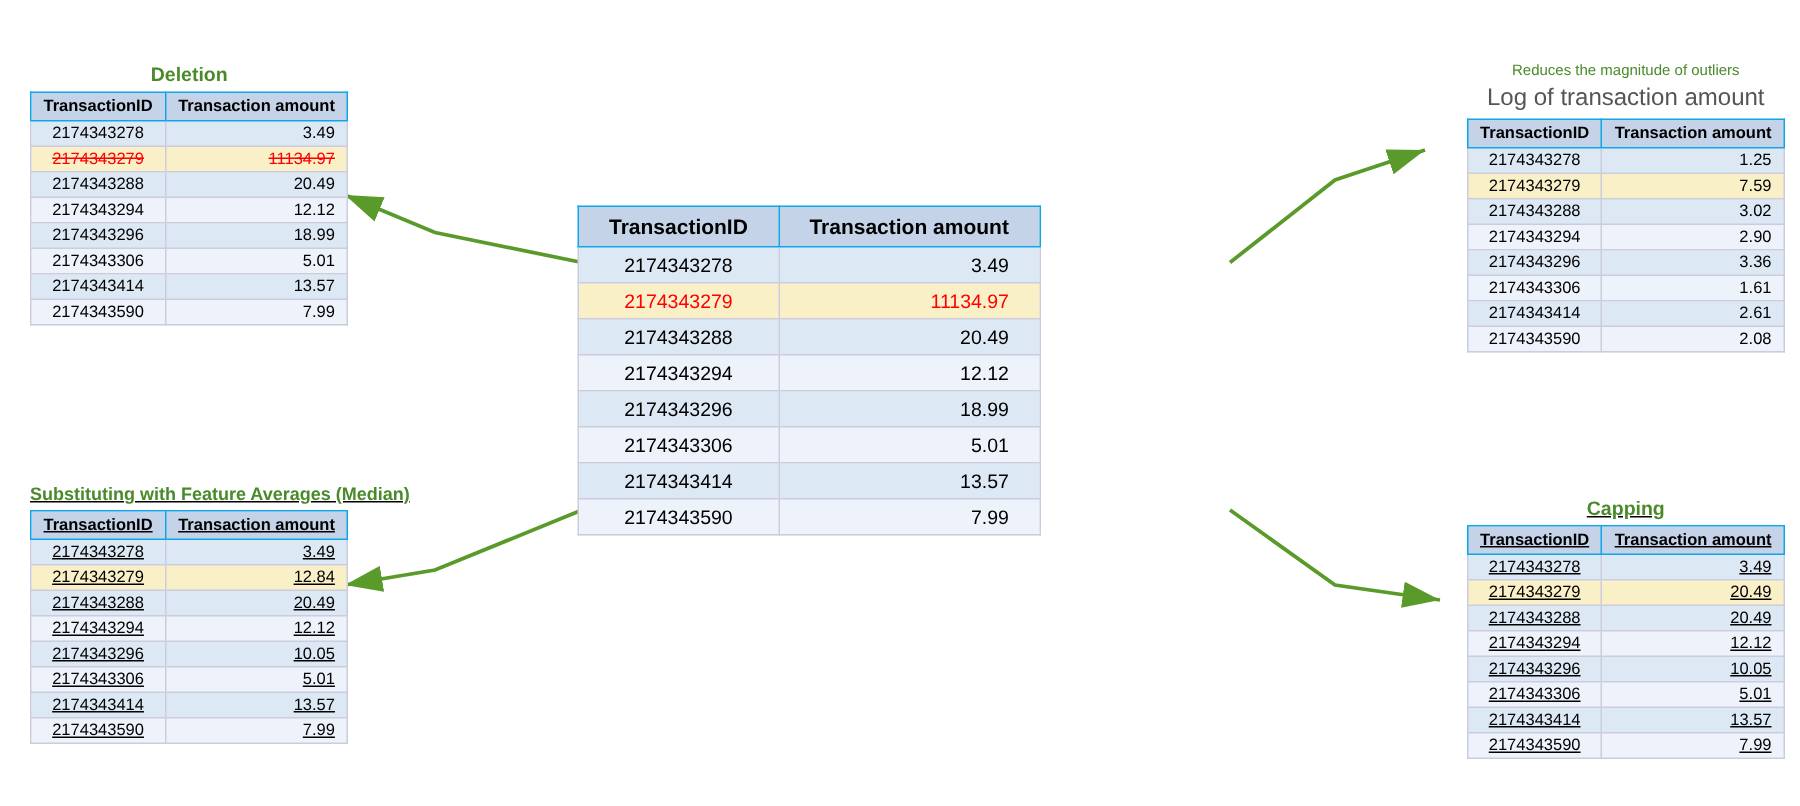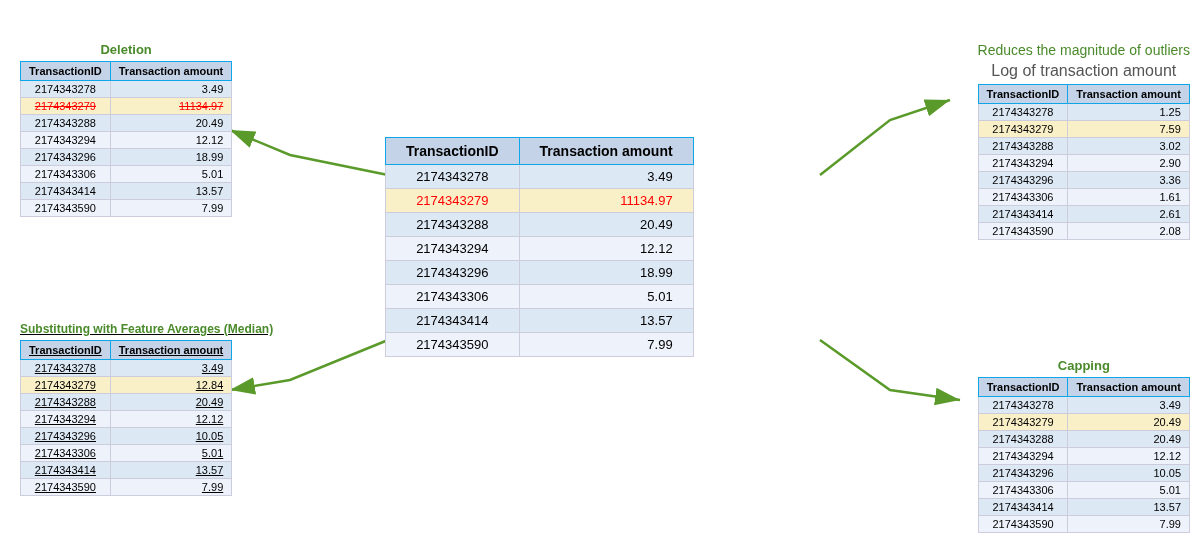--- a/index.html
+++ b/index.html
@@ -25,21 +25,21 @@
 
     .panel-title {
       text-align: center;
       font-size: 13px;
       font-weight: bold;
       margin-bottom: 4px;
     }
 
     .panel-subtitle {
       text-align: center;
-      font-size: 14px;
+      font-size: 10px;
       margin-bottom: 4px;
     }
 
     table {
       border-collapse: collapse;
       font-size: 11px;
     }
 
     th {
       background-color: #c5d3e8;
@@ -310,21 +310,21 @@
             <td>2.61</td>
           </tr>
           <tr>
             <td>2174343590</td>
             <td>2.08</td>
           </tr>
         </tbody>
     </table>
   </div>
 
-  <div class="panel" style="right: 10px; top: 321px;">
+  <div class="panel" style="right: 10px; top: 294px; text-decoration: underline;">
     <div class="panel-title green-title">Capping</div>
     <table>
       <thead>
         <tr>
           <th>TransactionID</th>
           <th>Transaction amount</th>
         </tr>
       </thead>
       <tbody id="capping-tbody">
       <tr>

